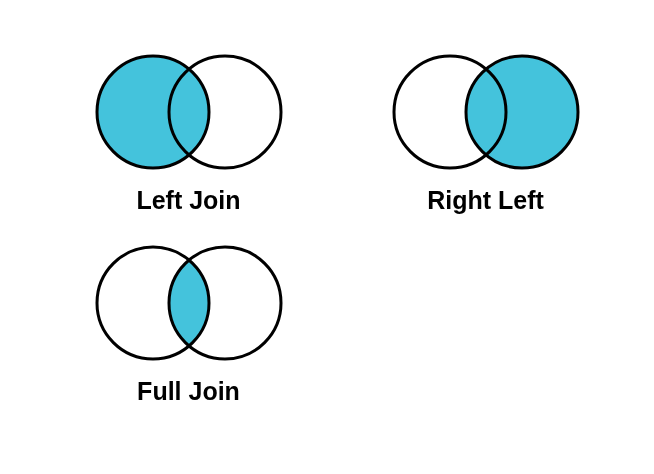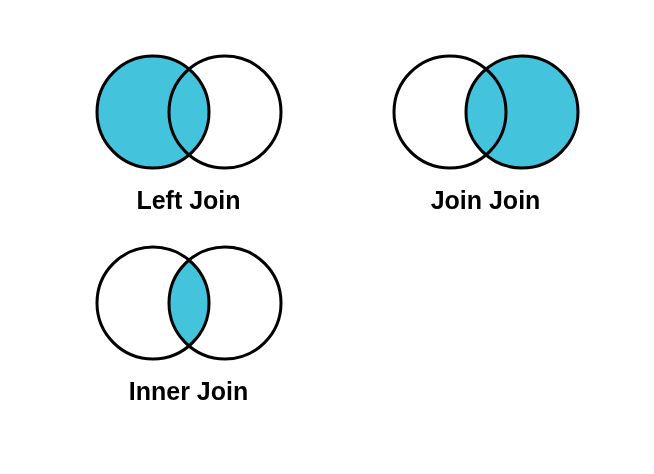--- a/index.html
+++ b/index.html
@@ -89,33 +89,33 @@
         <clipPath id="clipA1">
             <circle cx="76" cy="62" r="56"></circle>
           </clipPath>
       </defs>
       <circle class="fill-a" cx="76" cy="62" r="56"></circle>
       <circle class="fill-b" cx="148" cy="62" r="56"></circle>
       <circle class="fill-lens" cx="148" cy="62" r="56" clip-path="url(#clipA1)"></circle>
       <circle class="outline" cx="76" cy="62" r="56"></circle>
       <circle class="outline" cx="148" cy="62" r="56"></circle>
     </svg>
-    <div class="label">Join Join</div>
+    <div class="label">Right Left</div>
   </div>
 
   <div class="cell row2">
     <svg class="venn" viewBox="0 0 224 124" data-mode="inner">
       <defs>
         <clipPath id="clipA2">
             <circle cx="76" cy="62" r="56"></circle>
           </clipPath>
       </defs>
       <circle class="fill-a" cx="76" cy="62" r="56"></circle>
       <circle class="fill-b" cx="148" cy="62" r="56"></circle>
       <circle class="fill-lens" cx="148" cy="62" r="56" clip-path="url(#clipA2)"></circle>
       <circle class="outline" cx="76" cy="62" r="56"></circle>
       <circle class="outline" cx="148" cy="62" r="56"></circle>
     </svg>
-    <div class="label">Inner Join</div>
+    <div class="label">Full Join</div>
   </div>
 
 
 </div>
 
 </body></html>

